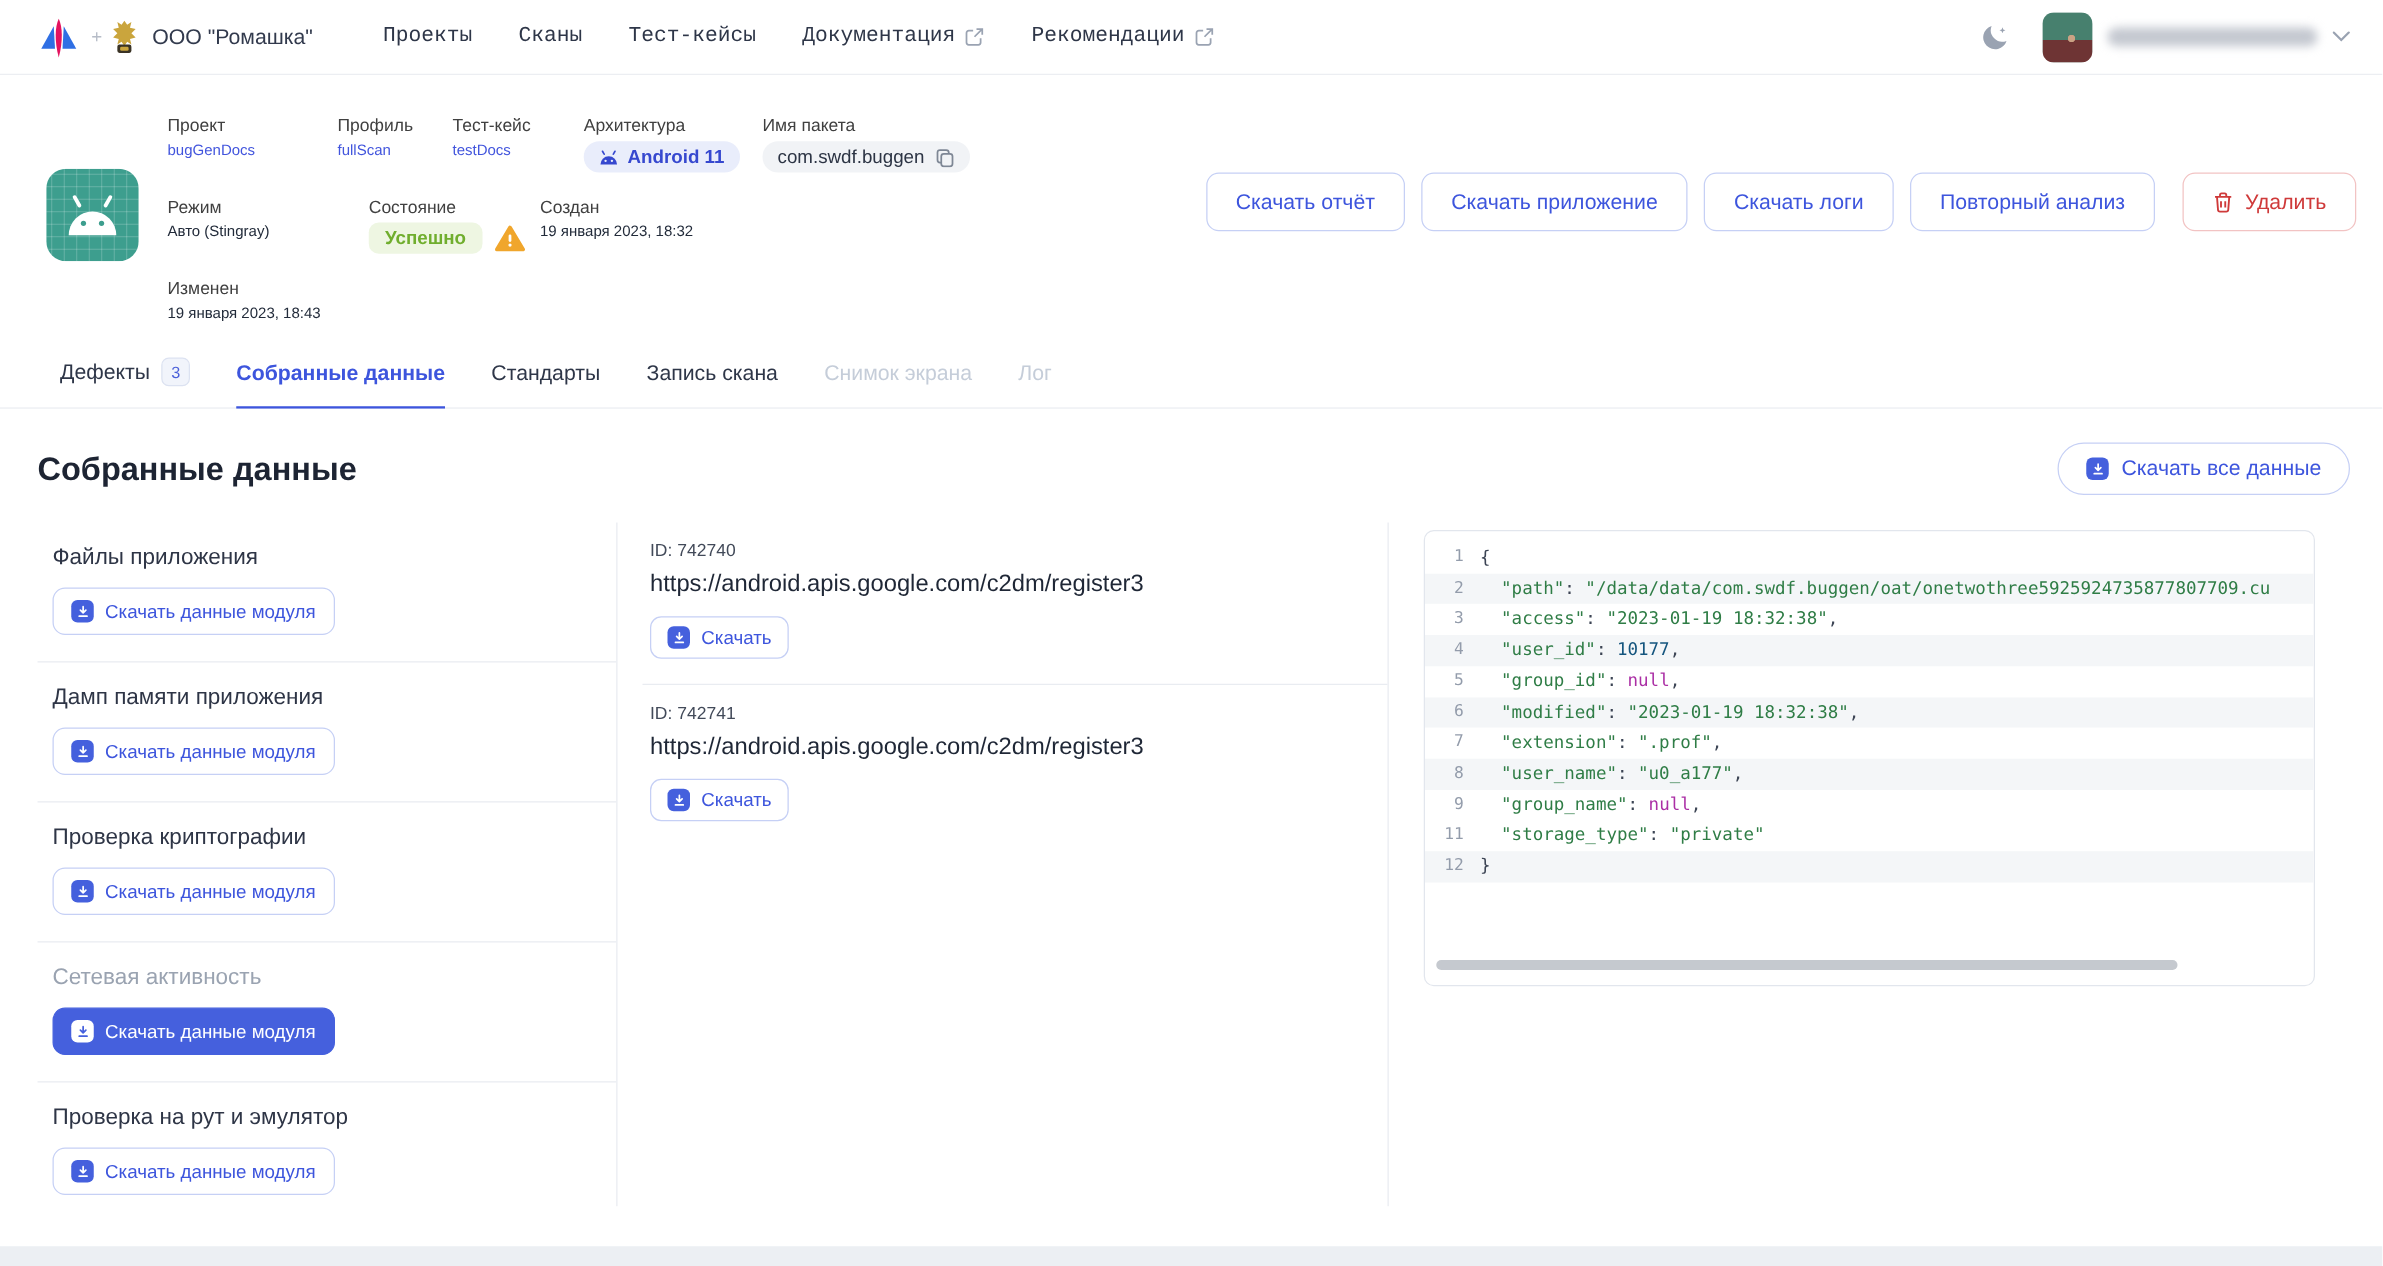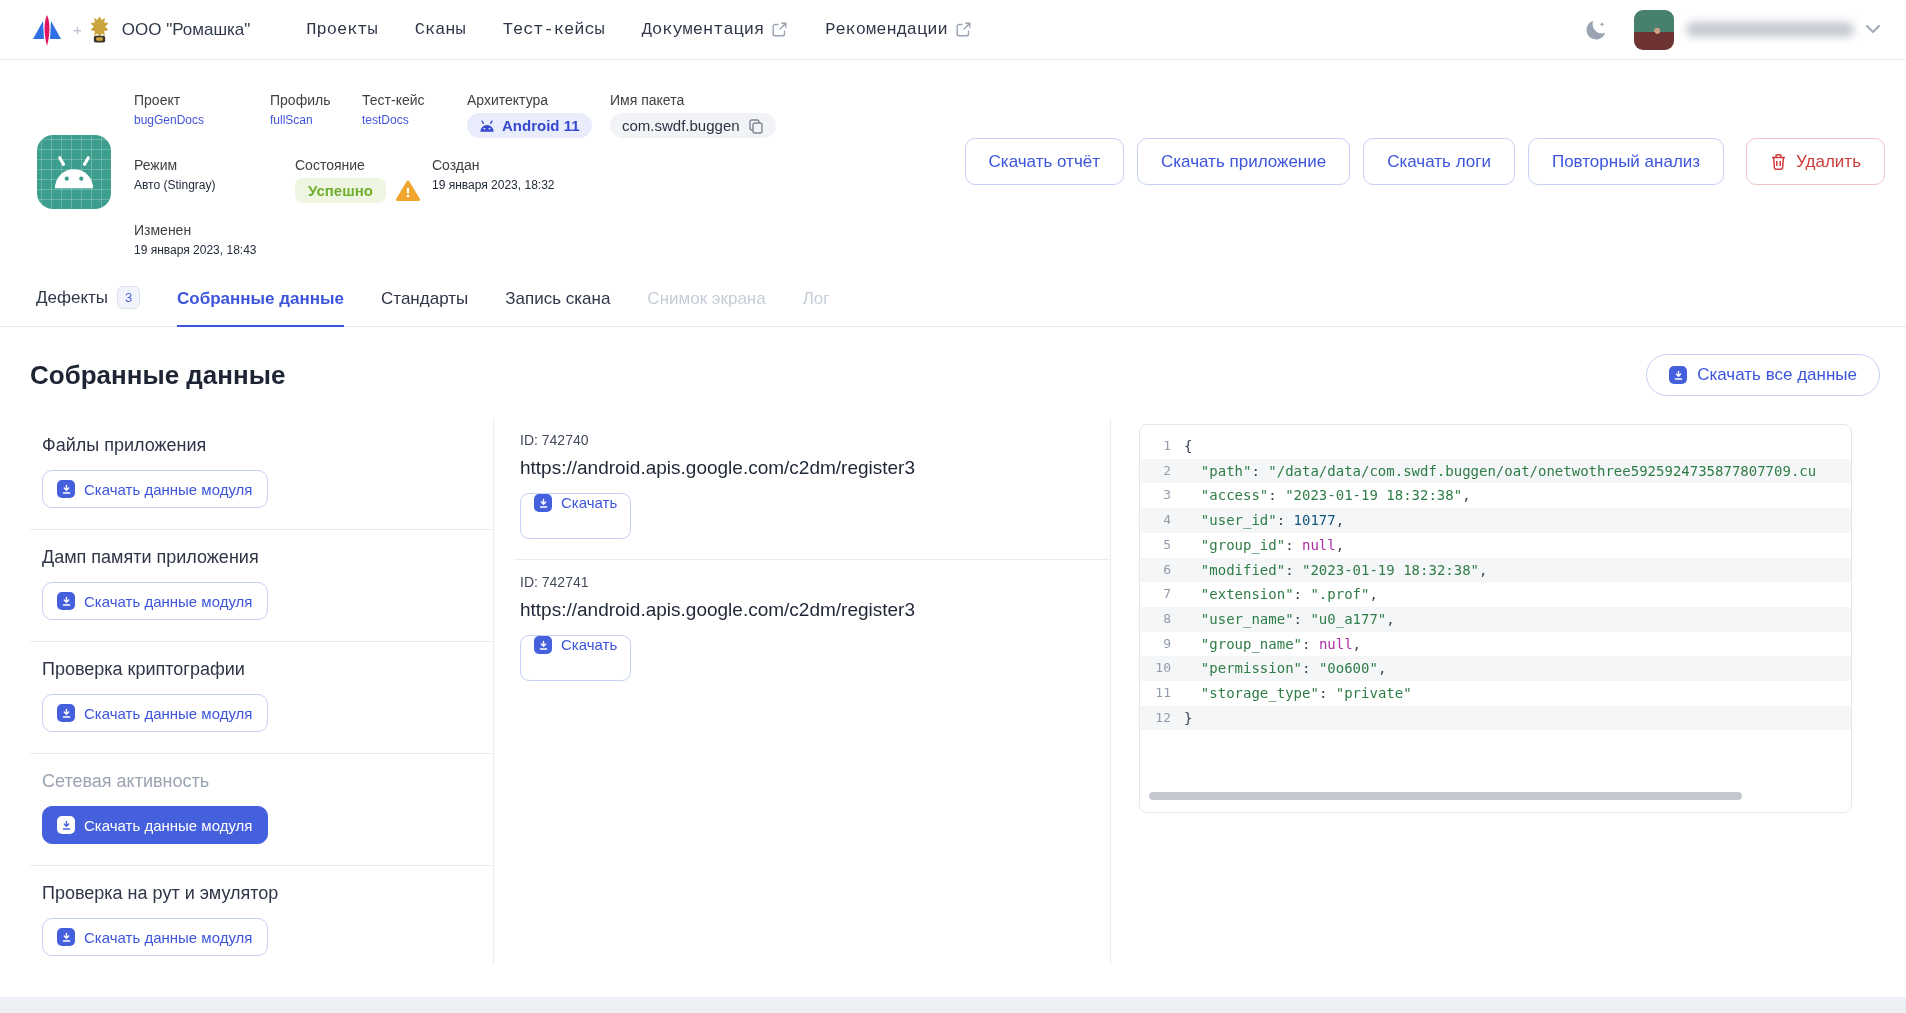--- a/index.html
+++ b/index.html
@@ -55,21 +55,21 @@
     padding:4px 13px; font-size:15px; font-weight:700; color:#70ae2e;text-align:right; }
   .status-line { display:flex; align-items:center; gap:10px; }
   .header-actions { position:absolute; right:21px; top:78px; display:flex; align-items:center; }
   .btn { display:inline-flex; align-items:center; justify-content:center; gap:9px; background:#fff;
     border:1px solid #c6d0f5; border-radius:10px; height:47px; padding:0 23px; font-size:17px;
     color:#3d55dd; cursor:pointer; font-family:inherit; }
   .btn + .btn { margin-left:13px; }
   .btn-danger { color:#cf3a3a; border-color:#f2c3c3; margin-left:22px !important; }
 
   
-  .tabs { display:flex; align-items:flex-end; gap:37px; padding:0 36px; height:50px;
+  .tabs { display:flex; align-items:flex-end; gap:37px; padding:0 48px; height:50px;
     border-bottom:1px solid #e7eaef; background:#fff; }
   .tab { display:flex; align-items:center; gap:9px; font-size:17px; color:#2e3648; padding-bottom:16px;
     cursor:pointer; border-bottom:2px solid transparent; margin-bottom:-1px; font-weight:500; }
   .tab.active { color:#3d55dd; border-bottom-color:#3d55dd; font-weight:700; }
   .tab.disabled { color:#c5cdd9; cursor:default; }
   .tab-badge { min-width:23px; height:23px; display:inline-flex; align-items:center; justify-content:center;
     background:#f1f4fb; border:1px solid #dce2f1; border-radius:6px; font-size:13px; color:#4a5fd9; }
 
   
   .content { position:relative; height:686px; background:#fff; }
@@ -93,21 +93,21 @@
   .dl-ic { width:18px; height:18px; border-radius:5px; background:#4560dd; display:inline-flex;
     align-items:center; justify-content:center; flex:none; }
   .dl-ic svg { stroke:#fff; }
   .module.selected .dl-ic { background:#fff; }
   .module.selected .dl-ic svg { stroke:#4560dd; }
 
   .record { padding:14px 18px 20px 6px; border-bottom:1px solid #e9ecf1; }
   .record:last-child { border-bottom:none; }
   .record-id { font-size:14px; color:#424a59; }
   .record-url { font-size:19px; color:#1f2736; margin-top:9px; }
-  .btn-small { display:inline-flex; align-items:flex-start; gap:9px; margin-top:14px; height:46px;
+  .btn-small { display:inline-flex; align-items:center; gap:9px; margin-top:14px; height:34px;
     border-radius:9px; border:1px solid #c6d0f5; background:#fff; color:#3d55dd; font-size:15px;
     padding:0 13px; cursor:pointer; }
 
   .code-panel { width:713px; border:1px solid #e2e6ed; border-radius:8px; background:#fff;
     padding:9px 0 12px; overflow:hidden; }
   .code-line { display:flex; line-height:24.7px; font-family:"DejaVu Sans Mono", monospace; }
   .code-line.even { background:#f4f6f8; }
   .ln { width:44px; flex:none; text-align:right; padding-right:13px; color:#939cab; font-size:13px; }
   .code { flex:1; min-width:0; font-size:14px; white-space:pre; overflow:hidden; color:#3c4454; }
   .tok-key { color:#2f7d46; } .tok-str { color:#2f7d46; }
@@ -409,24 +409,20 @@
                 <span class="code"><span class="tok-punct">  </span><span class="tok-key">"extension"</span><span class="tok-punct">: </span><span class="tok-str">".prof"</span><span class="tok-punct">,</span></span>
               </div>
               <div class="code-line even">
                 <span class="ln">8</span>
                 <span class="code"><span class="tok-punct">  </span><span class="tok-key">"user_name"</span><span class="tok-punct">: </span><span class="tok-str">"u0_a177"</span><span class="tok-punct">,</span></span>
               </div>
               <div class="code-line">
                 <span class="ln">9</span>
                 <span class="code"><span class="tok-punct">  </span><span class="tok-key">"group_name"</span><span class="tok-punct">: </span><span class="tok-null">null</span><span class="tok-punct">,</span></span>
               </div>
-              <div class="code-line even">
-                <span class="ln">10</span>
-                <span class="code"><span class="tok-punct">  </span><span class="tok-key">"permission"</span><span class="tok-punct">: </span><span class="tok-str">"0o600"</span><span class="tok-punct">,</span></span>
-              </div>
               <div class="code-line">
                 <span class="ln">11</span>
                 <span class="code"><span class="tok-punct">  </span><span class="tok-key">"storage_type"</span><span class="tok-punct">: </span><span class="tok-str">"private"</span></span>
               </div>
               <div class="code-line even">
                 <span class="ln">12</span>
                 <span class="code"><span class="tok-punct">}</span></span>
               </div>
             </div>
           <div class="hscroll"></div>

